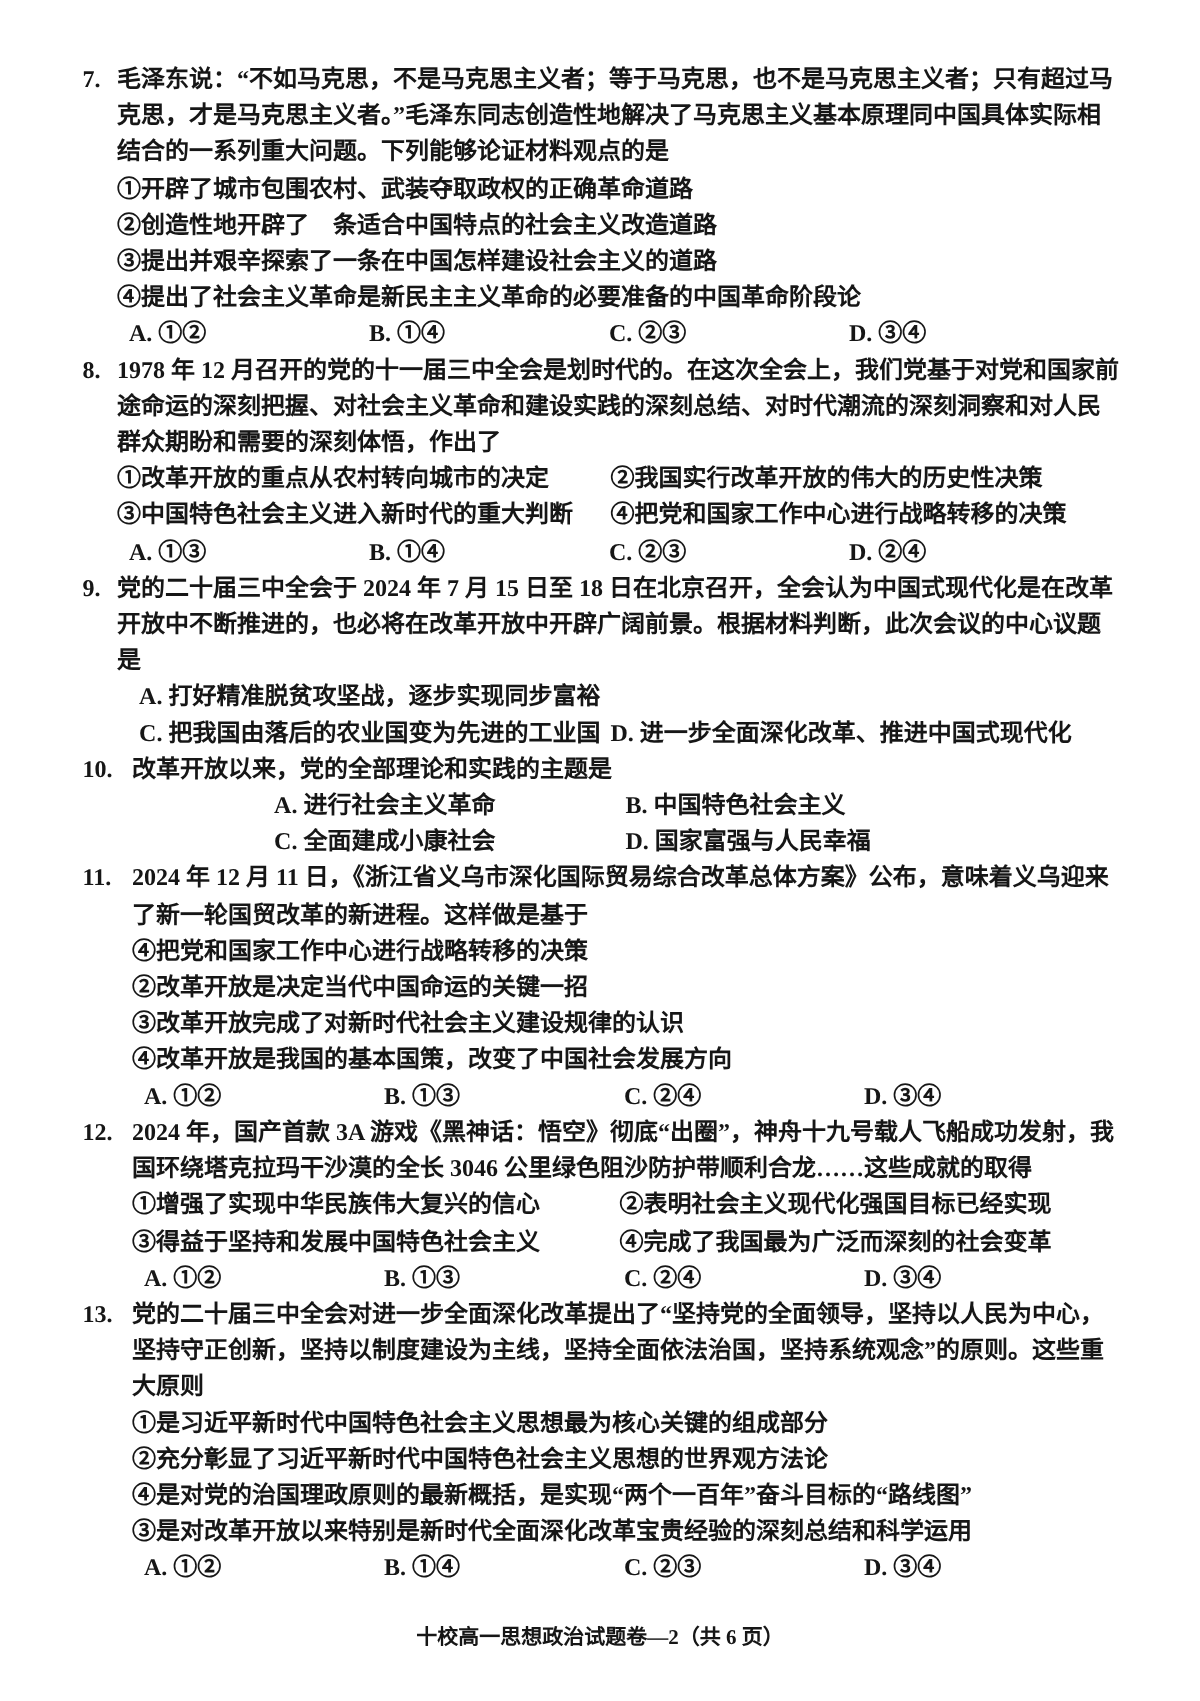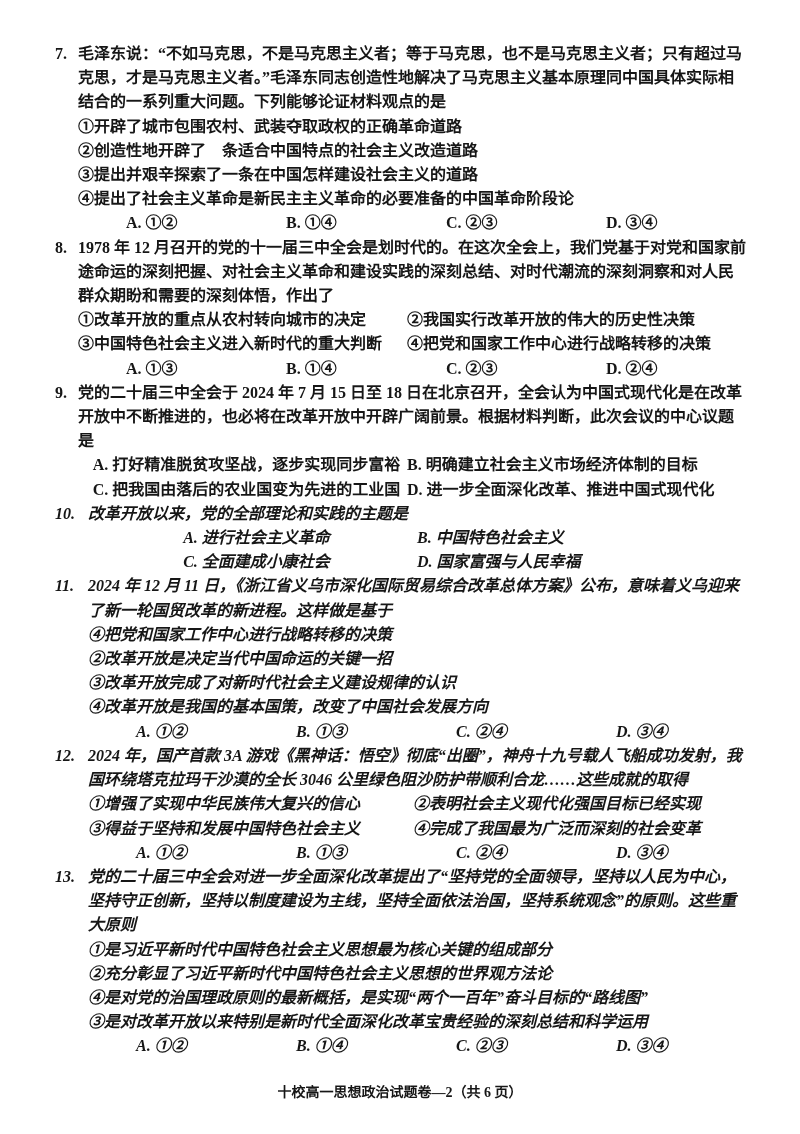--- a/index.html
+++ b/index.html
@@ -21,36 +21,36 @@
     overflow: hidden;
     letter-spacing: 0;
   }
   
   .q {
     position: relative;
     box-sizing: border-box;
     padding-left: 78px;
     padding-right: 52px;
   }
-  .q.two { padding-left: 88px; font-style: italic; }
+  .q.two { padding-left: 88px; }
   .qnum {
     position: absolute;
     left: 55px; top: 0;
     white-space: nowrap;
   }
   .stem { display: block; }
   .item { display: block; }
   
   .row2 { display: flex; }
   .row2 > .cell1 { flex: 0 0 329px; }
   .two .row2 > .cell1 { flex: 0 0 325px; }
   .row2.optind { padding-left: 8px; }
   .row2.optind > .cell1 { flex: 0 0 321px; text-align: center; }
   
-  .opt4 { display: flex; padding-left: 8px; margin-left: 40px; }
+  .opt4 { display: flex; padding-left: 8px; }
   .opt4 > span { flex: 0 0 160px; white-space: nowrap; }
   .opt4 > span:last-child { flex: 0 0 auto; }
   .footer {
     margin-top: 22px;
     text-align: center;
     font-weight: 700;
     font-size: 14px;
   }
 </style>
 </head>
@@ -90,21 +90,20 @@
       <span>C. ②③</span>
       <span>D. ②④</span>
     </div>
   </div>
 
   <div class="q">
     <span class="qnum">9.</span>
     <span class="stem">党的二十届三中全会于 2024 年 7 月 15 日至 18 日在北京召开，全会认为中国式现代化是在改革开放中不断推进的，也必将在改革开放中开辟广阔前景。根据材料判断，此次会议的中心议题是</span>
     <div class="row2 optind">
       <span class="cell1">A. 打好精准脱贫攻坚战，逐步实现同步富裕</span>
-      <span>B. 明确建立社会主义市场经济体制的目标</span>
     </div>
     <div class="row2 optind">
       <span class="cell1">C. 把我国由落后的农业国变为先进的工业国</span>
       <span>D. 进一步全面深化改革、推进中国式现代化</span>
     </div>
   </div>
 
   <div class="q two">
     <span class="qnum">10.</span>
     <span class="stem">改革开放以来，党的全部理论和实践的主题是</span>

